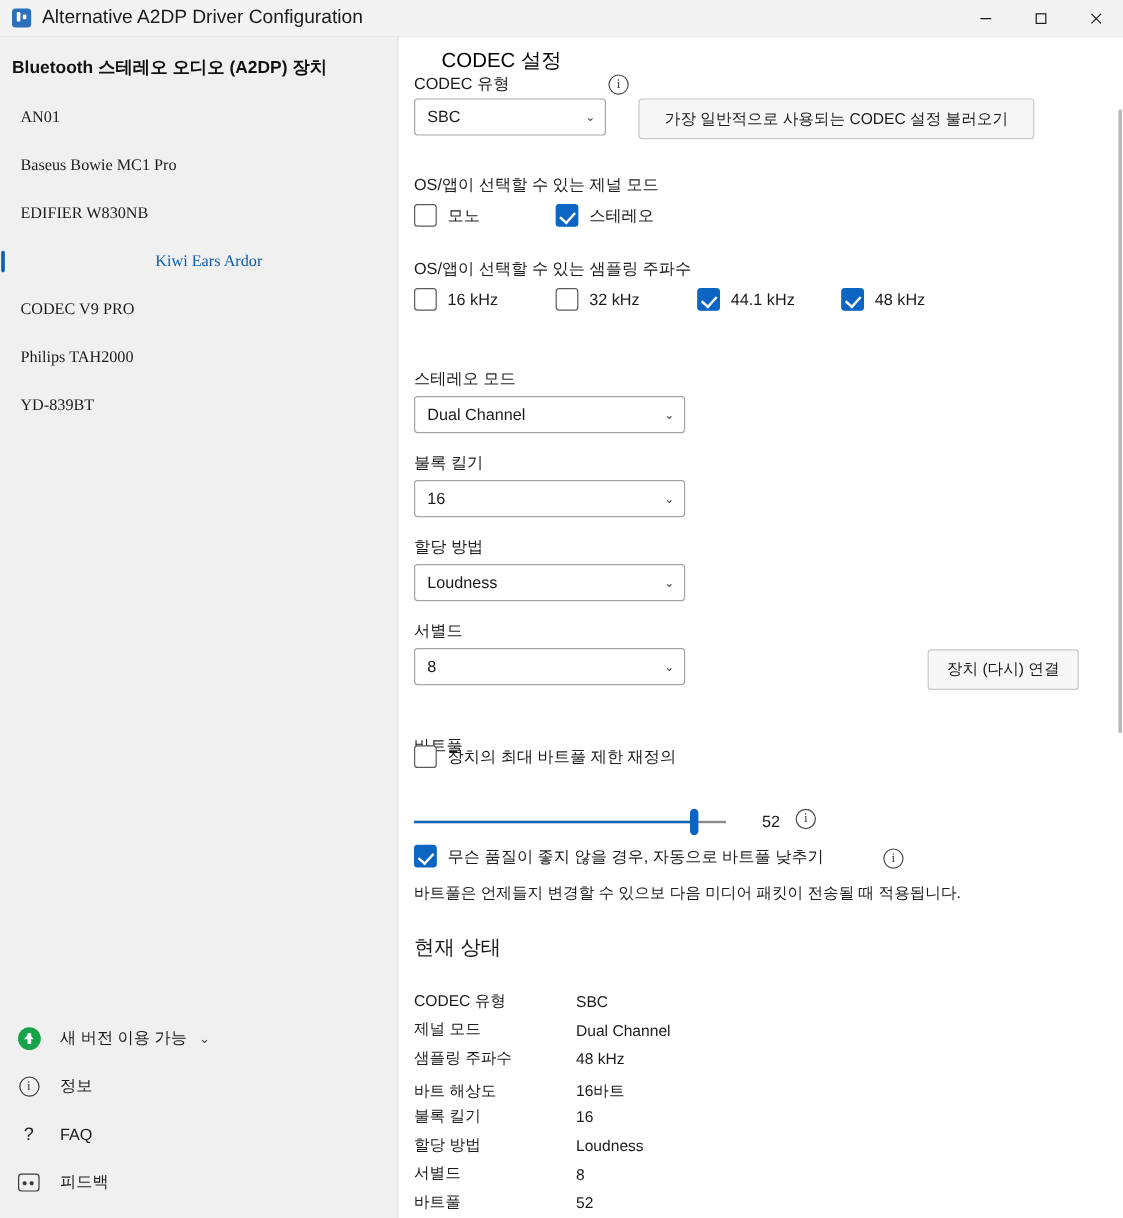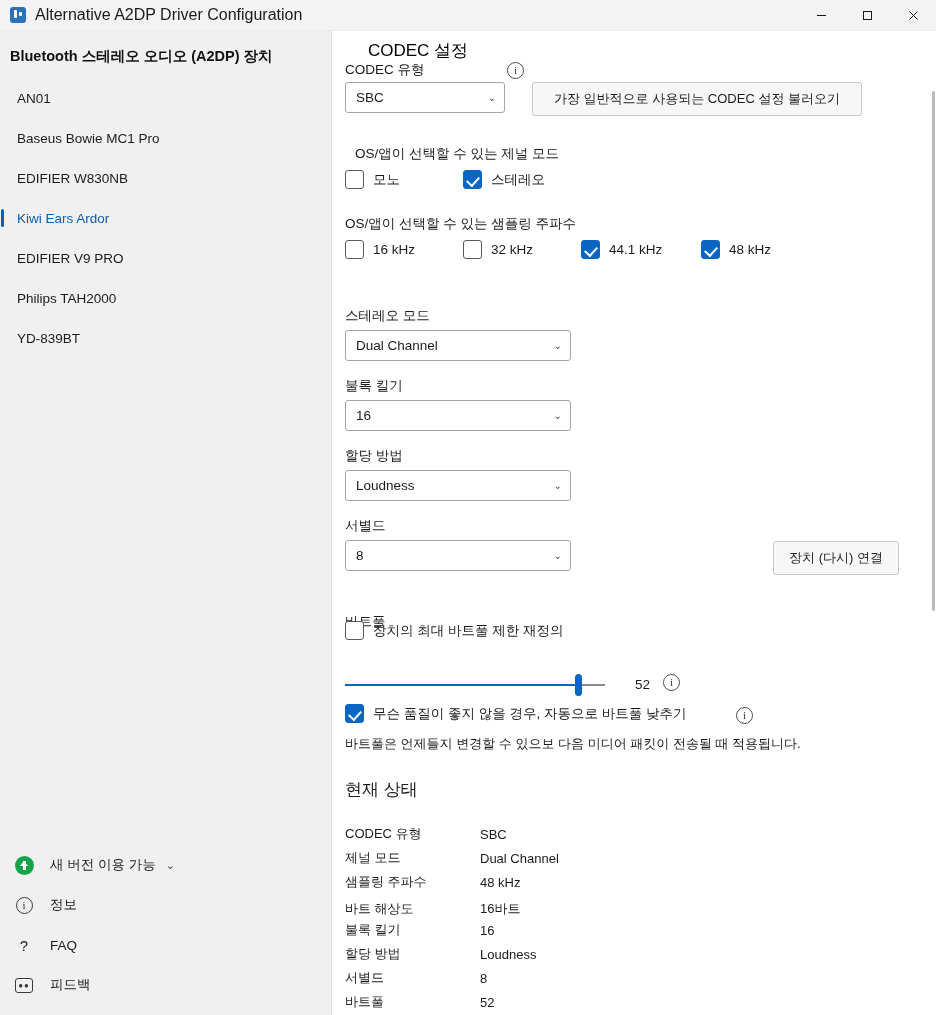--- a/index.html
+++ b/index.html
@@ -86,32 +86,34 @@
     position: relative;
   }
   .sidebar-title {
     font-size: 14.5px;
     font-weight: bold;
     color: #121212;
     padding: 16px 0 12px 10px;
   }
   .device-list {
     flex: 1 1 auto;
+    font-family: Liberation Serif, serif;
   }
   .device-item {
     height: 40px;
     display: flex;
     align-items: center;
     padding-left: 17px;
     font-size: 13.5px;
     color: #1b1b1b;
     position: relative;
   }
   .device-item.selected {
     color: #0a5fb4;
+    justify-content: center;
   }
   .device-item.selected:before {
     content: "";
     position: absolute;
     left: 1px;
     top: 11px;
     width: 3px; height: 18px;
     background: #0a5fb4;
     border-radius: 2px;
   }
@@ -349,21 +351,21 @@
         <div class="device-item">
           <span>Baseus Bowie MC1 Pro</span>
         </div>
         <div class="device-item">
           <span>EDIFIER W830NB</span>
         </div>
         <div class="device-item selected">
           <span>Kiwi Ears Ardor</span>
         </div>
         <div class="device-item">
-          <span>EDIFIER V9 PRO</span>
+          <span>CODEC V9 PRO</span>
         </div>
         <div class="device-item">
           <span>Philips TAH2000</span>
         </div>
         <div class="device-item">
           <span>YD-839BT</span>
         </div>
       </div>
 
       <div class="sidebar-bottom">
@@ -400,21 +402,21 @@
       <div class="section-head">CODEC 설정</div>
 
       <div style="position:absolute; left:13px; top:30px;" class="lbl">CODEC 유형</div>
       <div style="position:absolute; left:175px; top:29px;"><span class="info-i">i</span></div>
       <div class="combo" style="position:absolute; left:13px; top:51px; width:160px;">
         <span>SBC</span>
         <span class="chev">⌄</span>
       </div>
       <div class="btn" style="position:absolute; left:200px; top:51px; width:330px;">가장 일반적으로 사용되는 CODEC 설정 불러오기</div>
 
-      <div style="position:absolute; left:13px; top:114px;margin-left:10px;" class="lbl">OS/앱이 선택할 수 있는 제널 모드</div>
+      <div style="position:absolute; left:13px; top:114px;" class="lbl">OS/앱이 선택할 수 있는 제널 모드</div>
       <div class="cb-wrap" style="position:absolute; left:13px; top:139px;">
         <span class="cb"></span>
         <span>모노</span>
       </div>
       <div class="cb-wrap" style="position:absolute; left:131px; top:139px;">
         <span class="cb checked"></span>
         <span>스테레오</span>
       </div>
 
       <div style="position:absolute; left:13px; top:184px;" class="lbl">OS/앱이 선택할 수 있는 샘플링 주파수</div>

